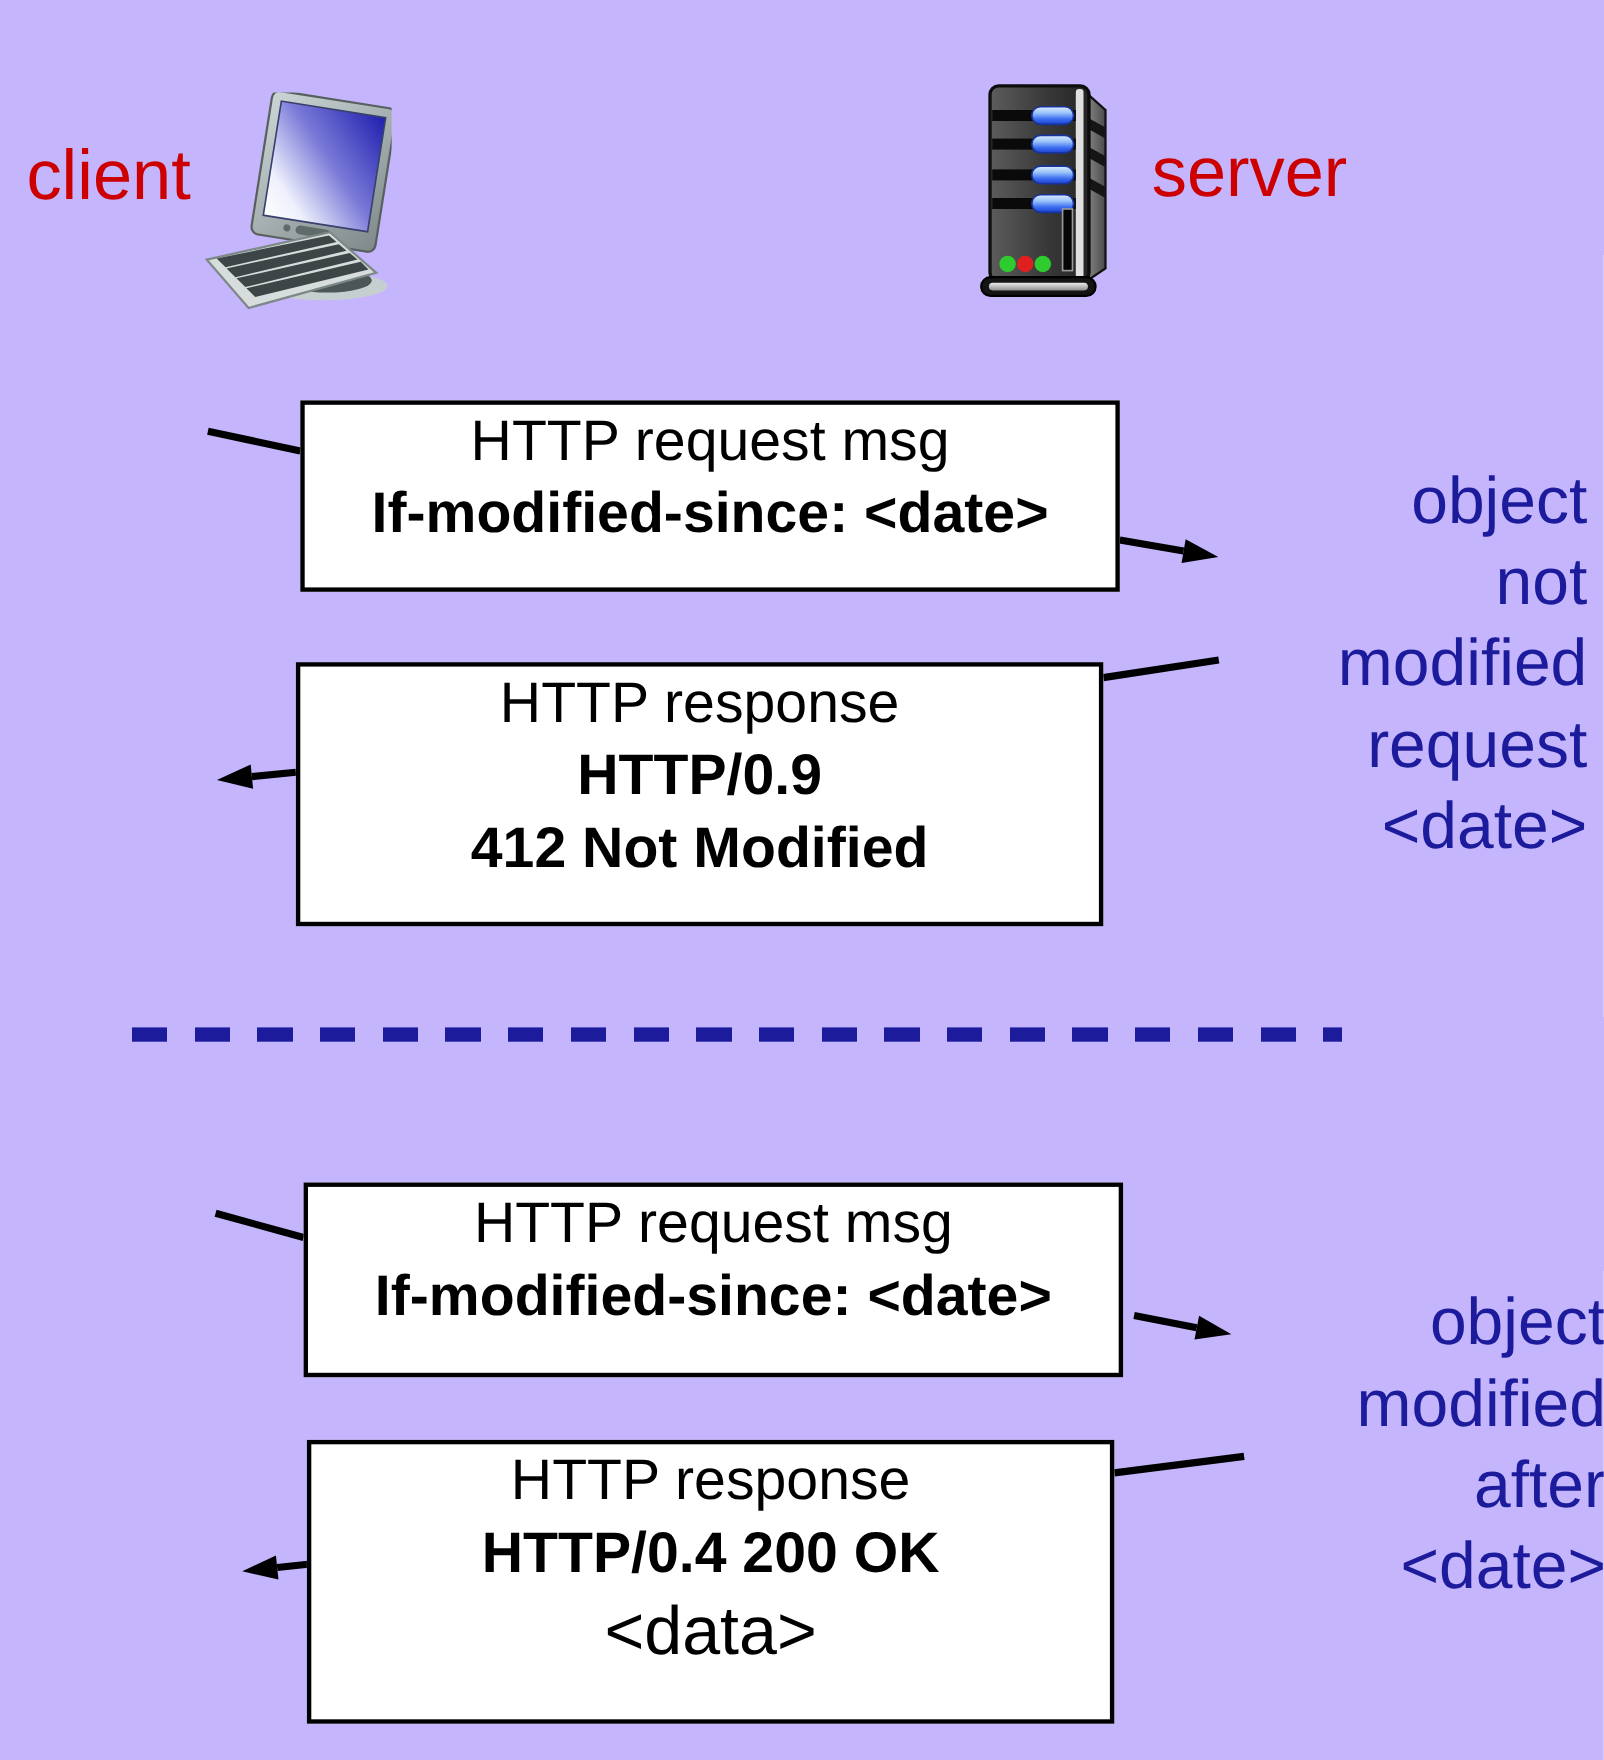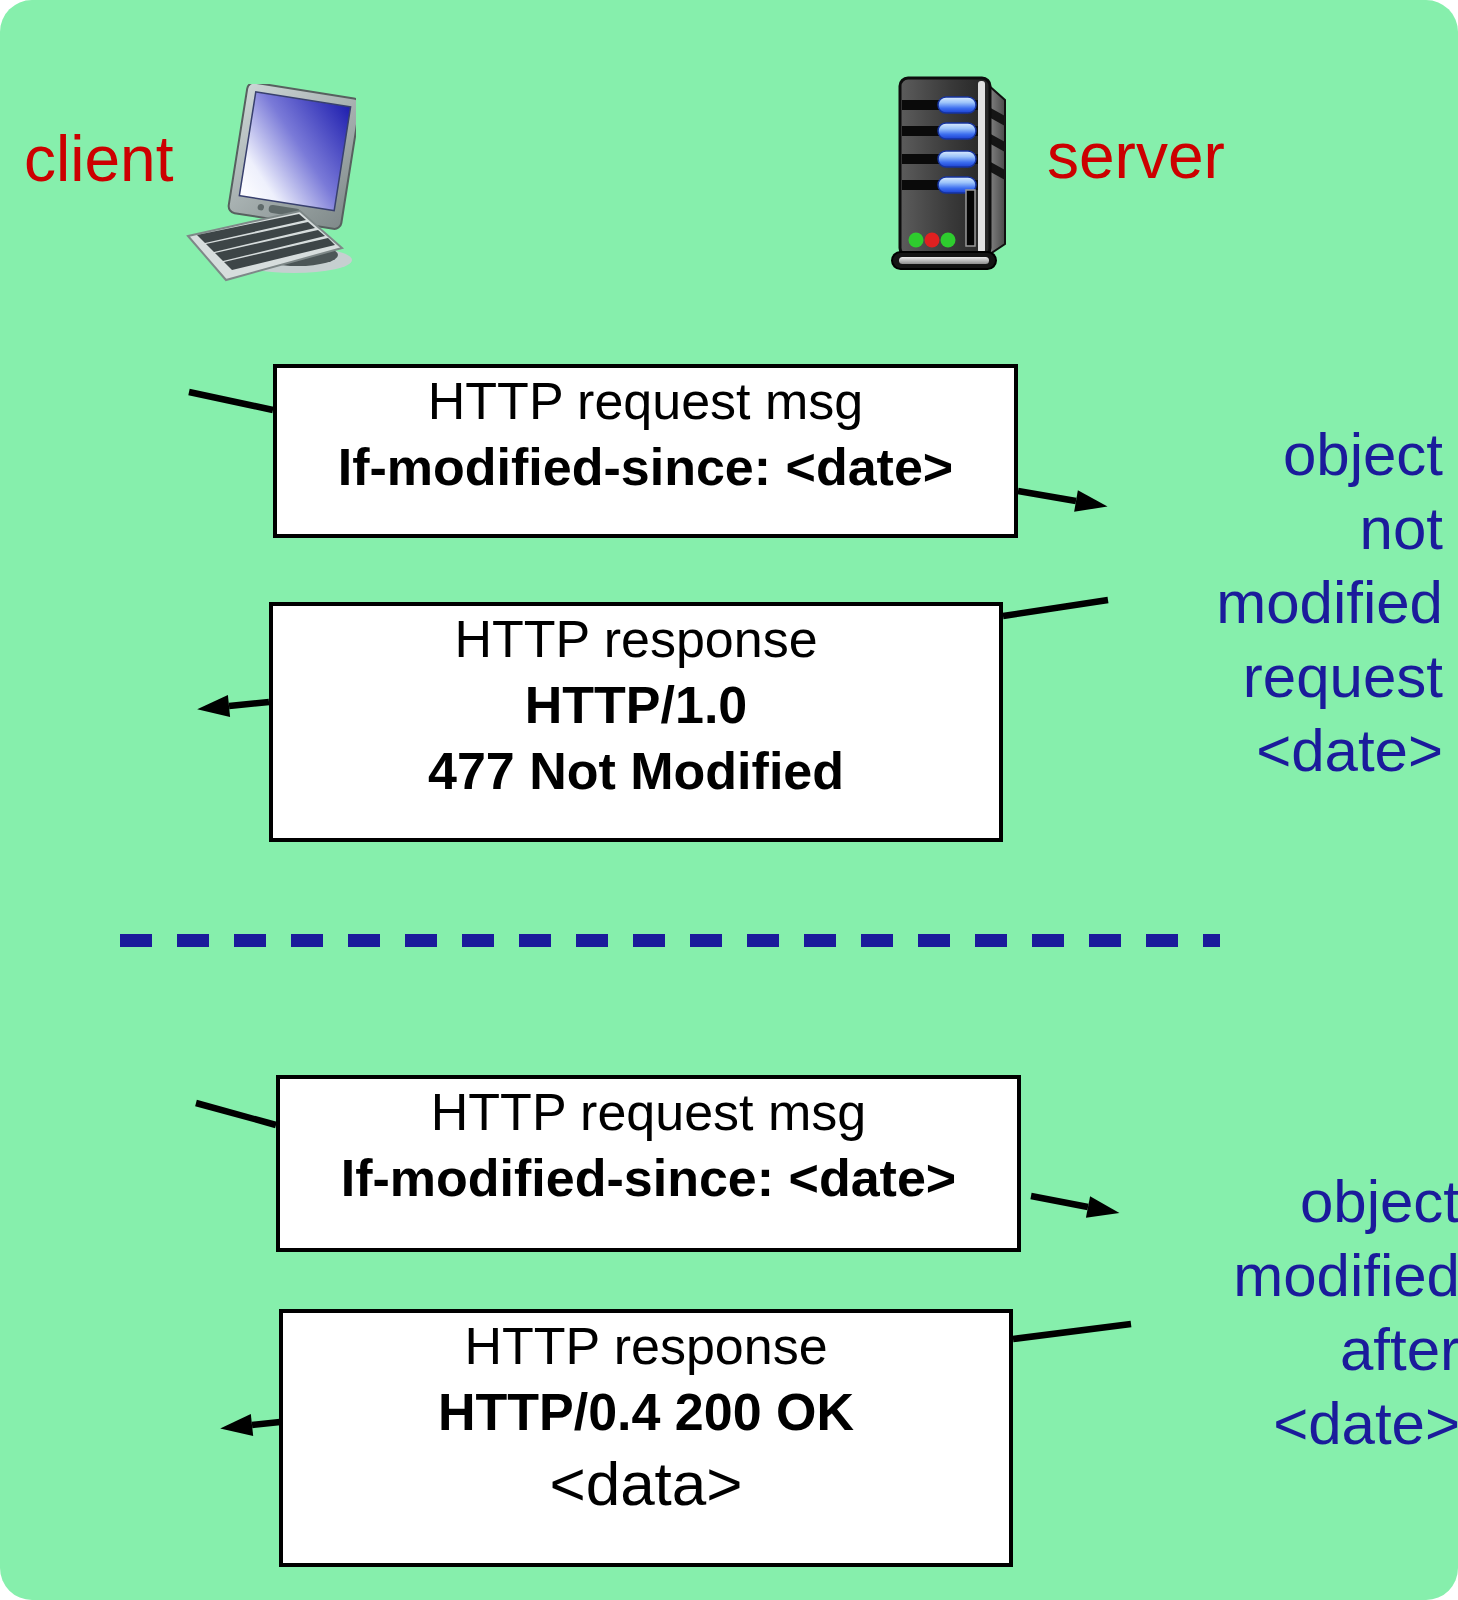--- a/index.html
+++ b/index.html
@@ -4,22 +4,22 @@
 <style>
   :root{
     --actor-label:#cc0000;
     --note-text:#1b1b9b;
     --dashed-line:#1b1b9b;
     --diagram-line:#000000;
     --box-border:#000000;
   }
   html,body{margin:0;padding:0;background:#ffffff;}
   .stage{
-    position:relative;width:1458px;height:1600px;background:#86efac;
-    font-family:"Liberation Sans",sans-serif;overflow:hidden;border-radius:32px;
+    position:relative;width:1458px;height:1600px;background:#c4b5fd;
+    font-family:"Liberation Sans",sans-serif;overflow:hidden;
   }
   .actor-label{
     position:absolute;font-size:64px;line-height:1;color:var(--actor-label);
     white-space:nowrap;
   }
   .msg-box{
     position:absolute;box-sizing:border-box;border:4px solid var(--box-border);
     background:#ffffff;display:flex;flex-direction:column;justify-content:flex-start;
     align-items:center;text-align:center;
   }
@@ -142,22 +142,22 @@
   <div class="actor-label" style="left:24px;top:127px;">client</div>
   <div class="actor-label" style="left:1025px;top:124px;margin-left:22px;">server</div>
 
   <div class="msg-box" style="left:273px;top:364px;width:745px;height:174px;">
     <div class="msg-line">HTTP request msg</div>
     <div class="msg-line bold">If-modified-since: &lt;date&gt;</div>
   </div>
 
   <div class="msg-box" style="left:269px;top:602px;width:734px;height:240px;">
     <div class="msg-line">HTTP response</div>
-    <div class="msg-line bold">HTTP/1.0</div>
-    <div class="msg-line bold">477 Not Modified</div>
+    <div class="msg-line bold">HTTP/0.9</div>
+    <div class="msg-line bold">412 Not Modified</div>
   </div>
 
   <div class="note" style="left:1093px;top:418px;width:350px;">
     <div>object</div>
     <div>not</div>
     <div>modified</div>
     <div>request</div>
     <div>&lt;date&gt;</div>
   </div>
 

